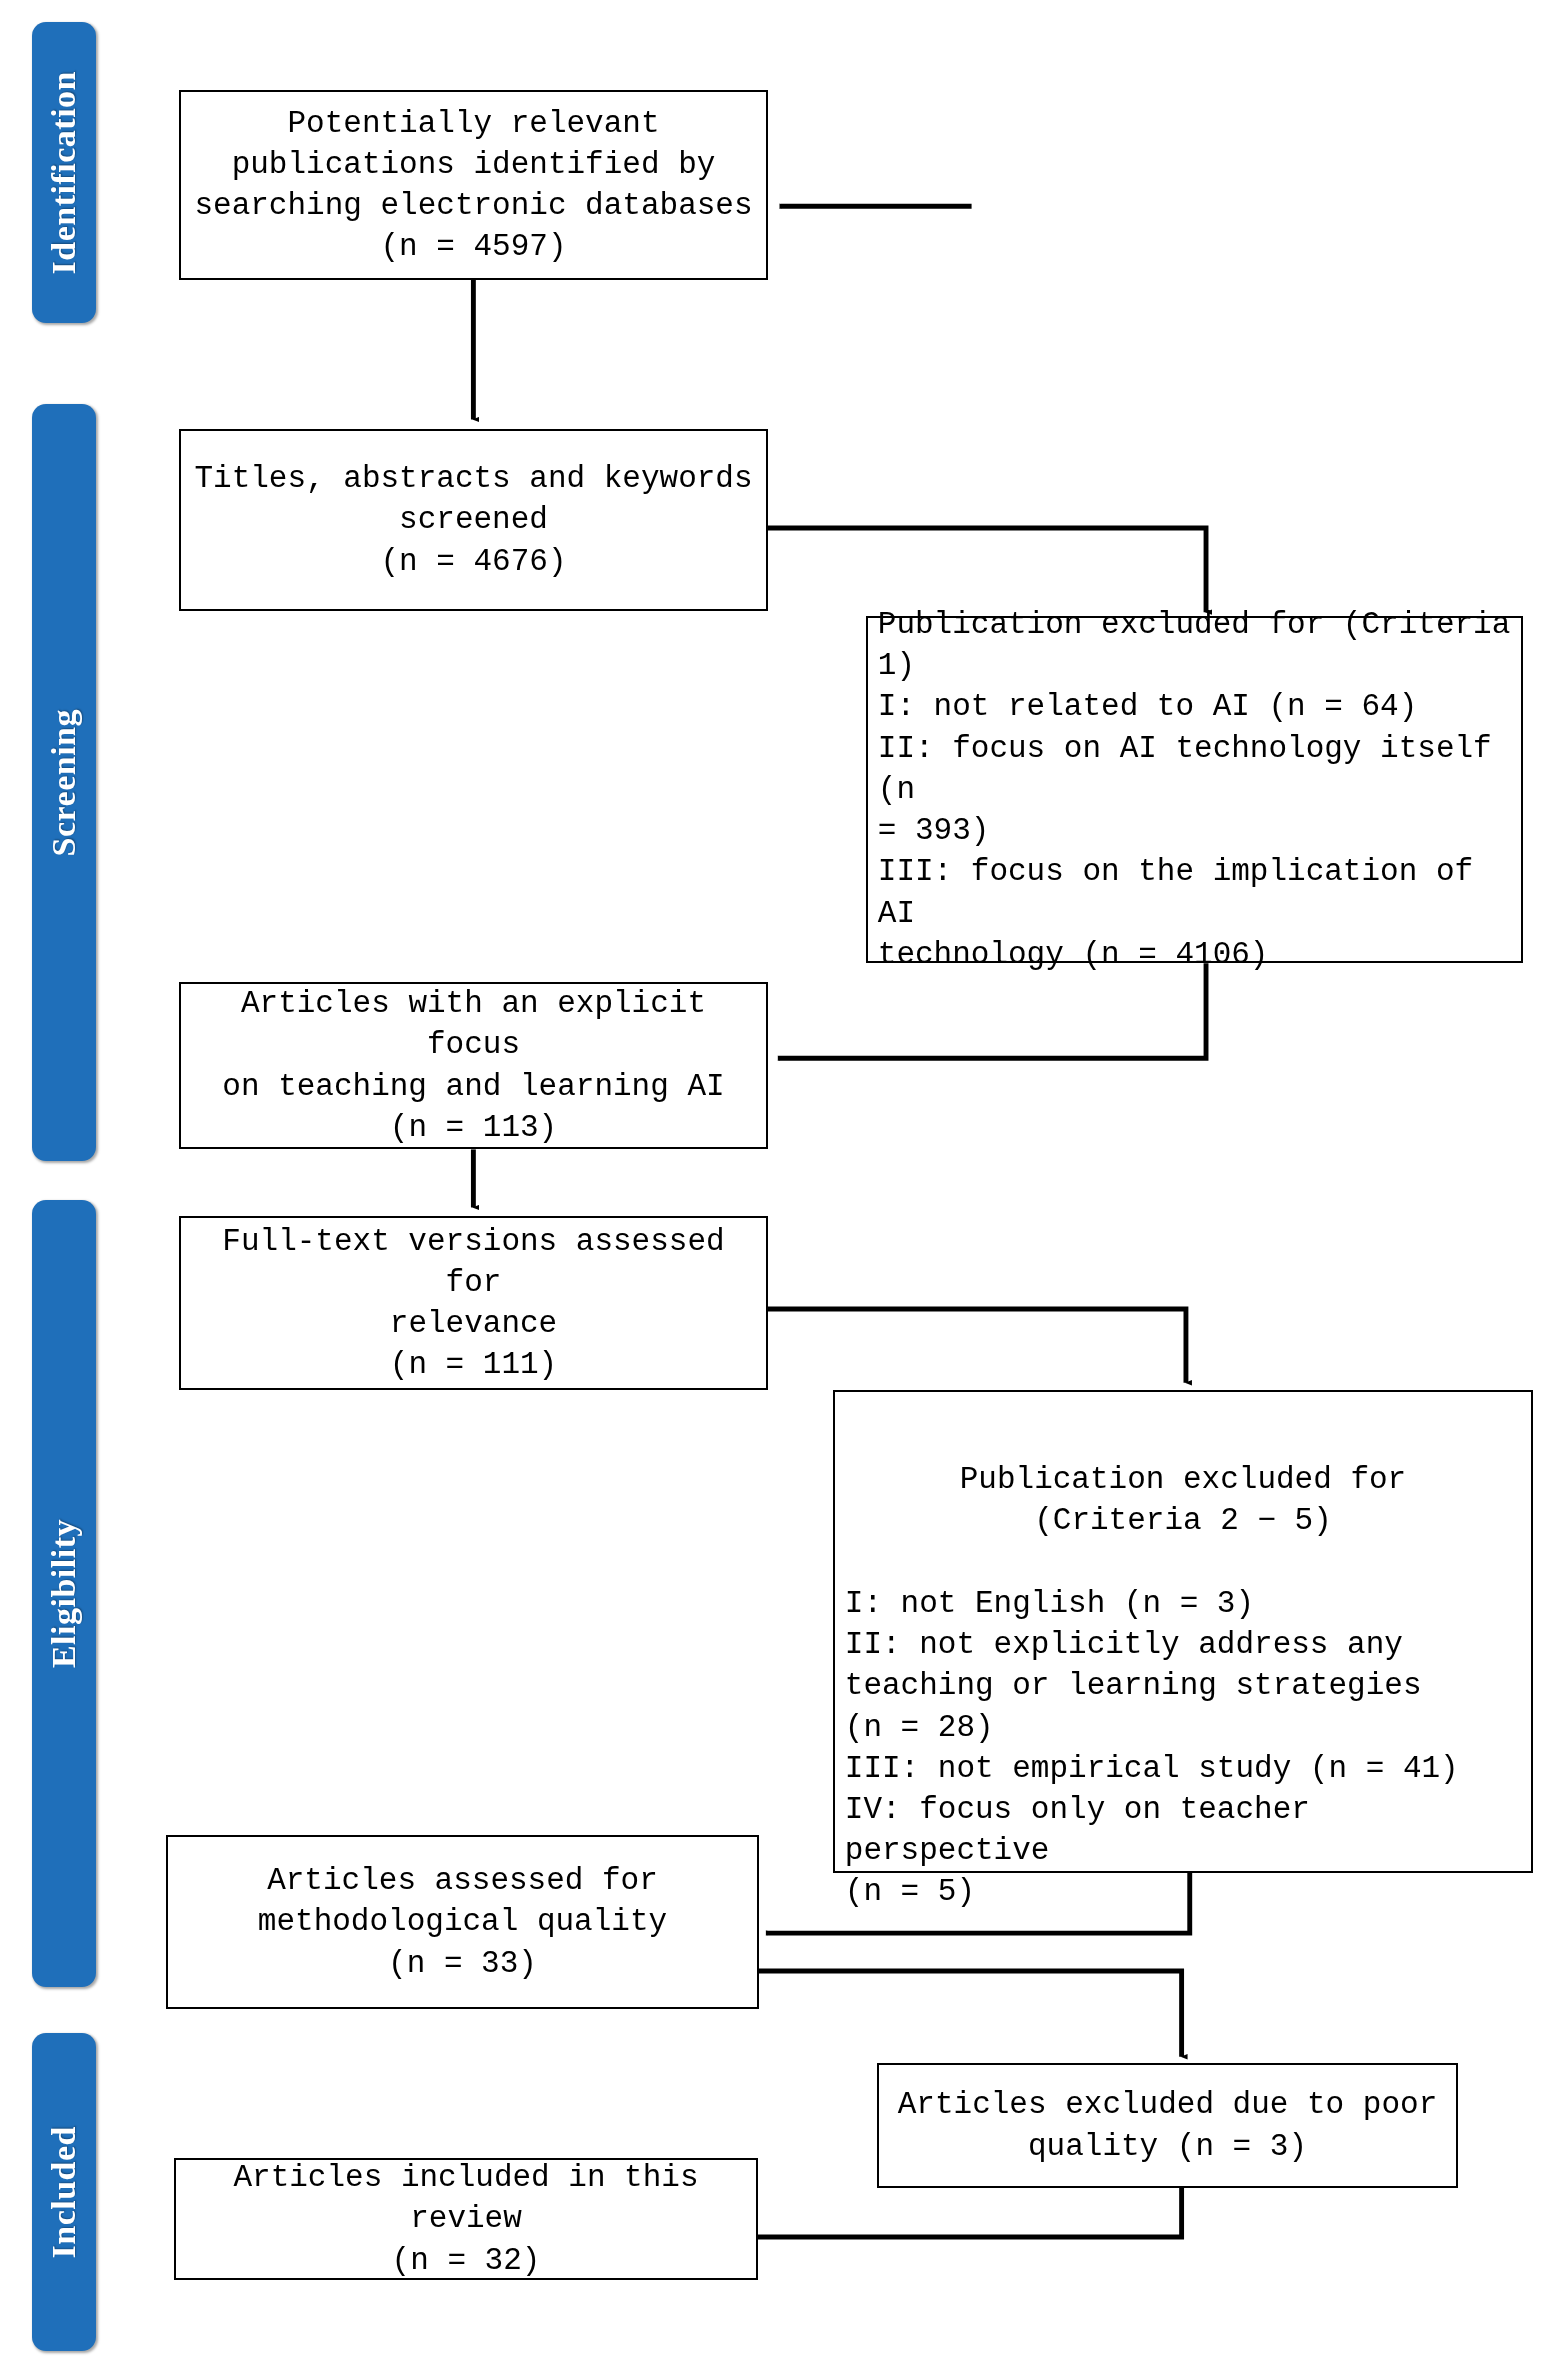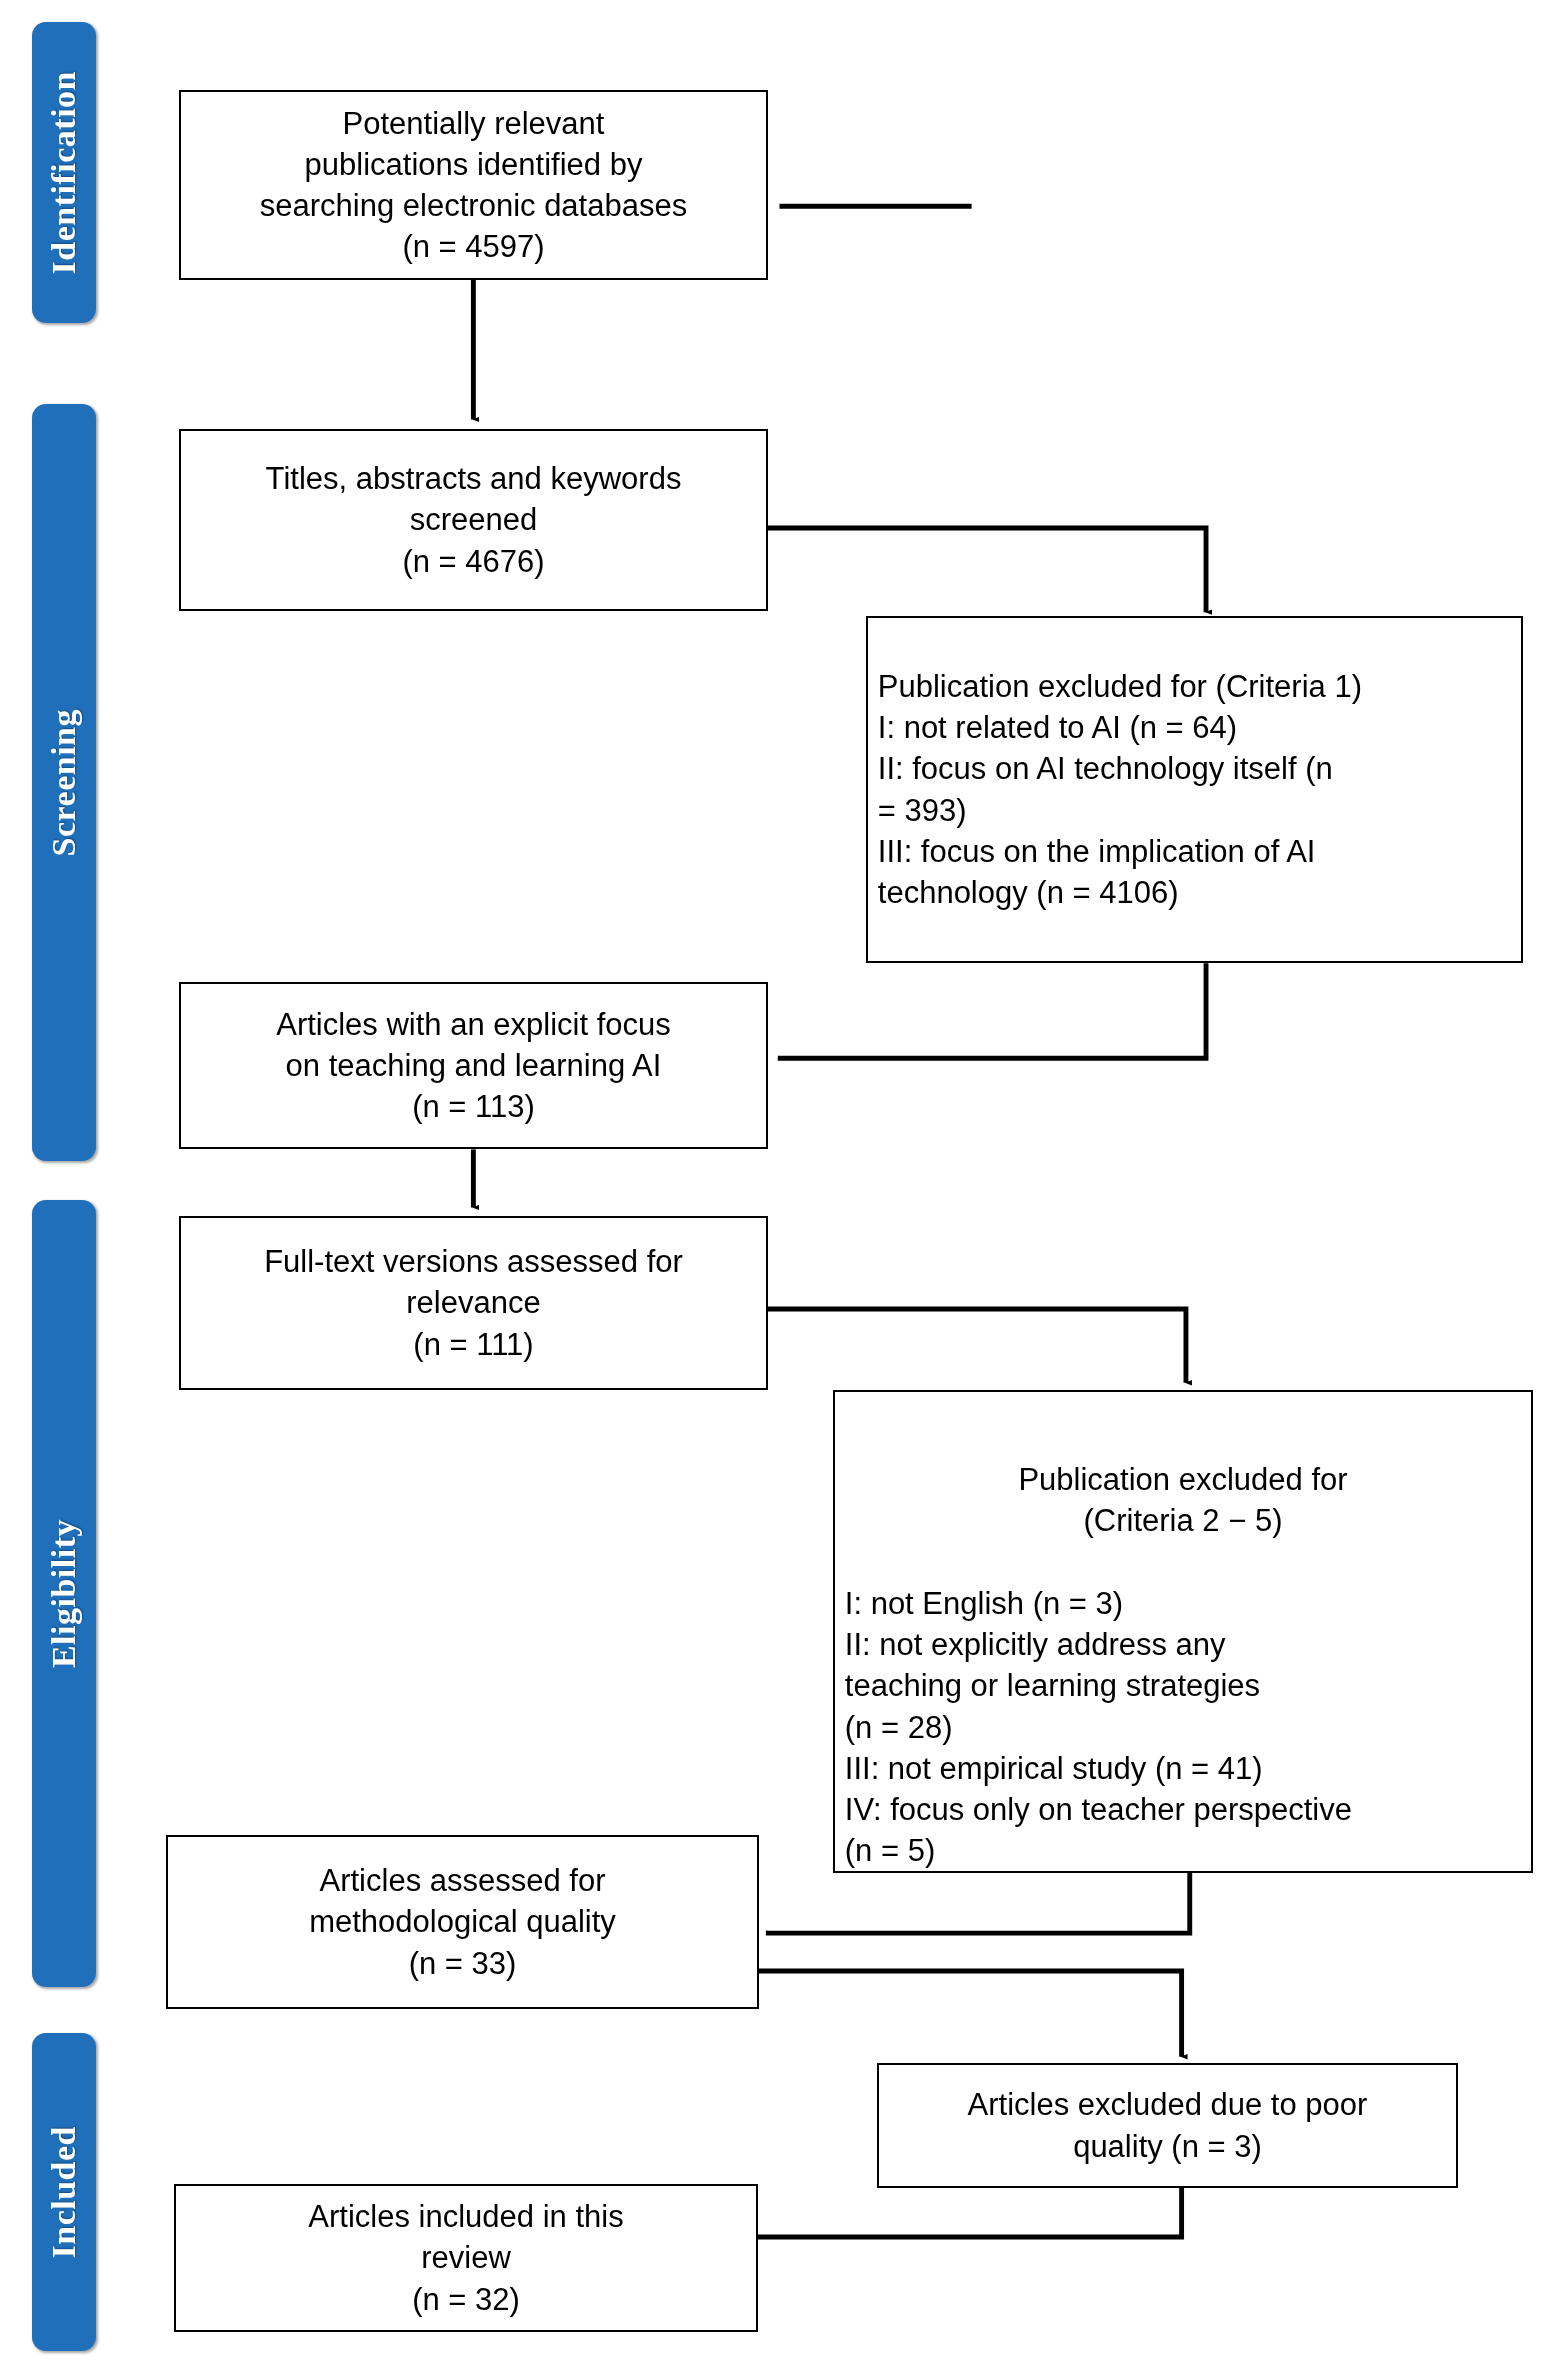--- a/index.html
+++ b/index.html
@@ -41,21 +41,21 @@
   .flow-box {
     position: absolute;
     background: #ffffff;
     border: 2.2px solid #000000;
     box-sizing: border-box;
     display: flex;
     align-items: center;
     justify-content: center;
   }
   .flow-box .box-text {
-    font-family: Liberation Sans, sans-serif;
+    font-family: Liberation Mono, monospace;
     font-size: 31px;
     line-height: 1.33;
     color: #000000;
     padding: 3.3px 9.8px;
     white-space: pre-line;
   }
   .center-text { text-align: center; }
   .left-text   { text-align: left; width: 100%; }
   .mixed-text  { text-align: left; width: 100%; }
   .mixed-text .hdr { display: block; text-align: center; }
@@ -191,20 +191,20 @@
     <div class="box-text center-text">Articles assessed for
 methodological quality
 (n = 33)</div>
   </div>
 
   <div class="flow-box" style="left:877px; top:2063px; width:581px; height:125px;">
     <div class="box-text center-text">Articles excluded due to poor
 quality (n = 3)</div>
   </div>
 
-  <div class="flow-box" style="left:174px; top:2158px; width:584px; height:148px;margin-top:26px;">
+  <div class="flow-box" style="left:174px; top:2158px; width:584px; height:122px;">
     <div class="box-text center-text">Articles included in this
 review
 (n = 32)</div>
   </div>
 
 </div>
 
 
 </body></html>

